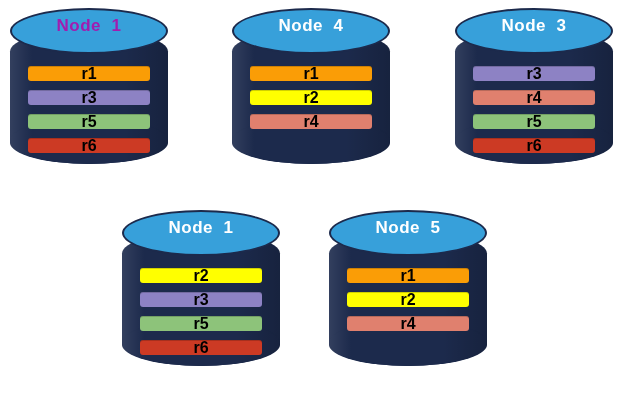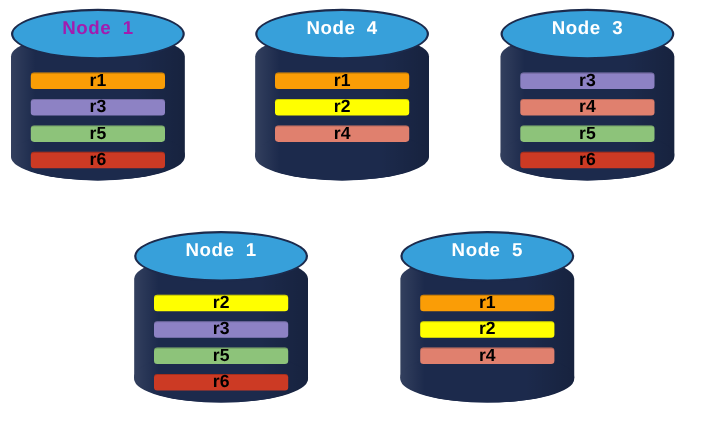--- a/index.html
+++ b/index.html
@@ -110,21 +110,21 @@
     line-height: 15px;
     text-align: center;
     box-shadow: inset 0 1px 0 rgba(0,0,0,0.18);
   }
 
   
   #node-1 { left: 10px;  top: 8px;  }
   #node-2 { left: 232px; top: 8px;  }
   #node-3 { left: 455px; top: 8px;  }
   #node-4 { left: 122px; top: 210px; }
-  #node-5 { left: 364px; top: 210px; }
+  #node-5 { left: 329px; top: 210px; }
 </style>
 </head>
 <body style="background: rgb(255, 255, 255);">
 
 <div id="diagram">
     <div class="node" id="node-1">
       <div class="cyl-body" style="background: rgb(28, 42, 76);"></div>
       <div class="cyl-bottom" style="background: rgb(28, 42, 76);"></div>
       <div class="cyl-shade"></div>
       <div class="cyl-top" style="background: rgb(55, 160, 218); border-color: rgb(28, 42, 76);"></div>

